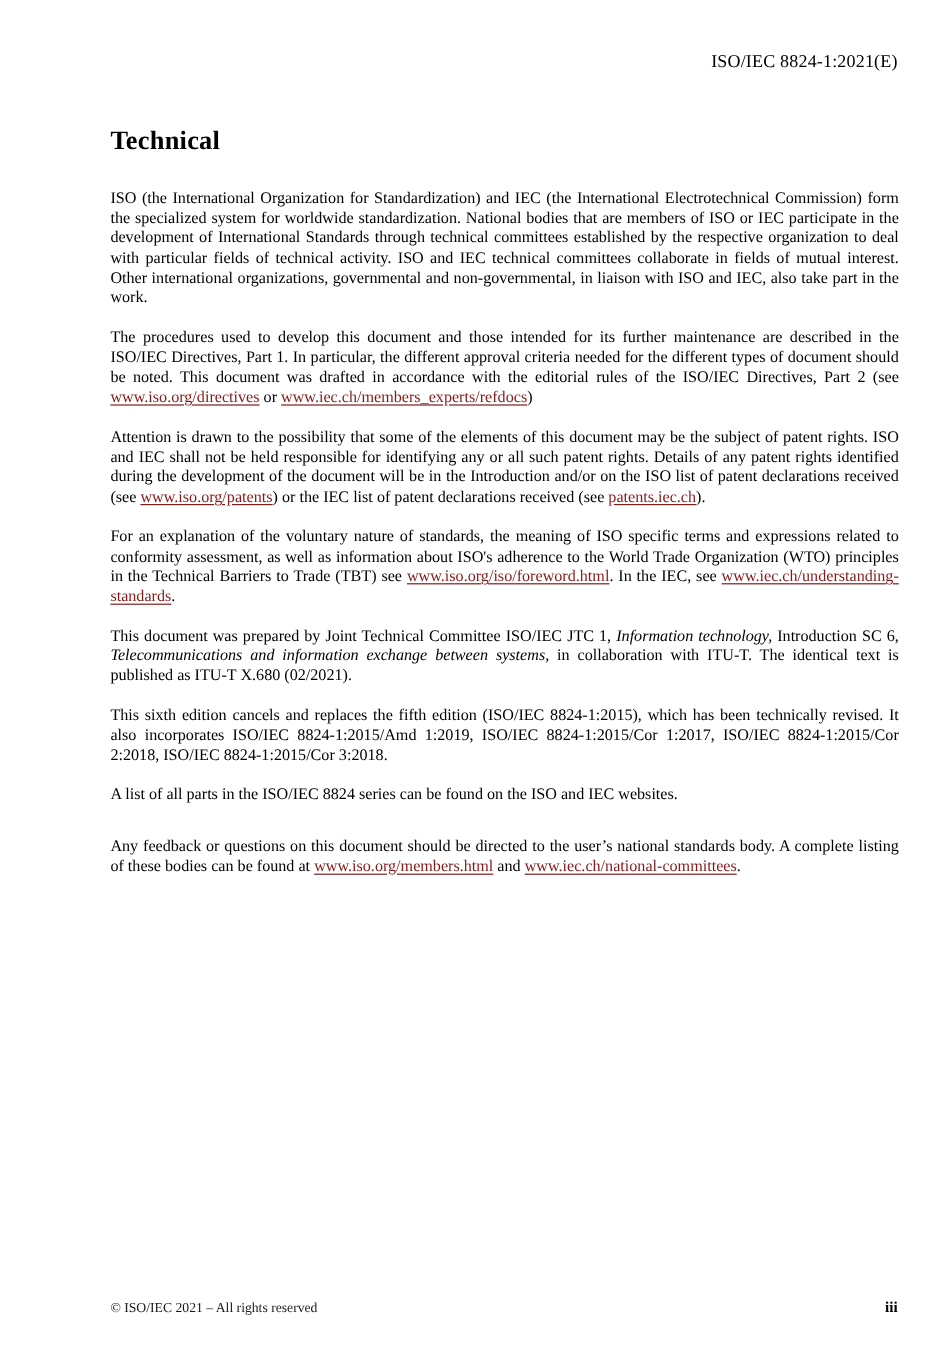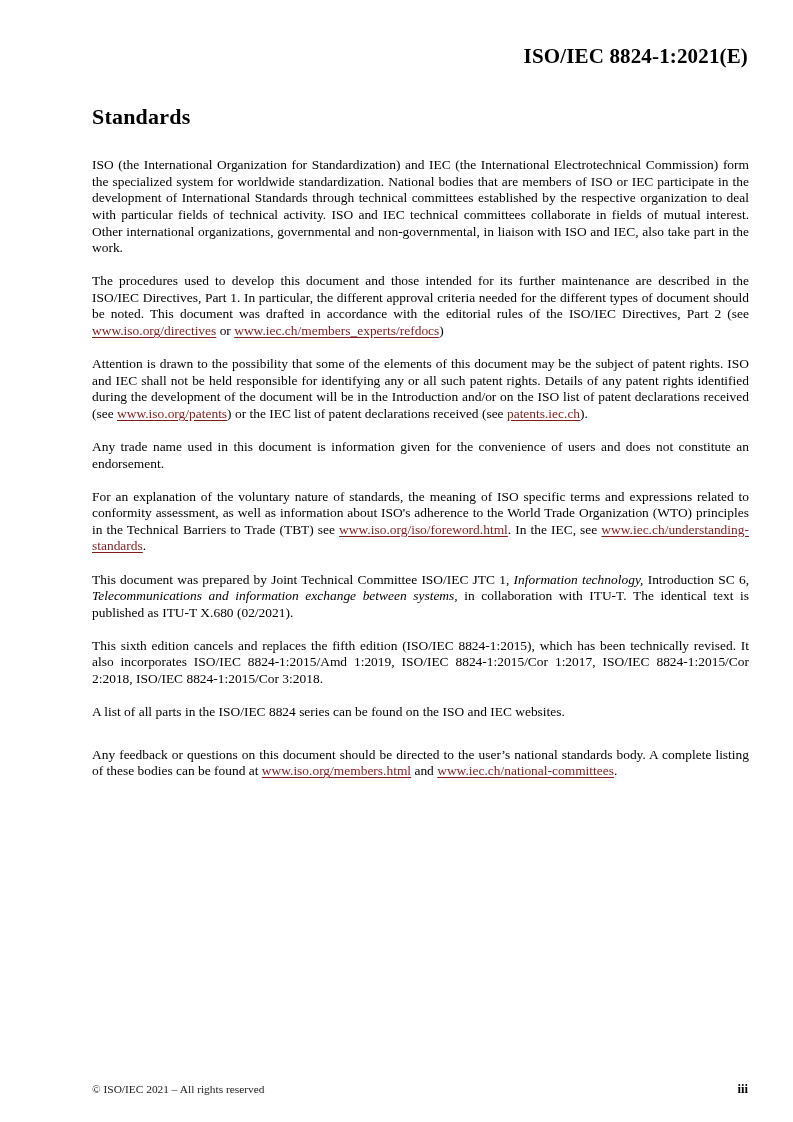--- a/index.html
+++ b/index.html
@@ -17,22 +17,22 @@
     width: 793px;
     height: 1122px;
     background: #ffffff;
     overflow: hidden;
     box-sizing: border-box;
   }
   .header-title {
     position: absolute;
     top: 44px;
     right: 45px;
-    font-size: 21px;
-    font-weight: bold;
+    font-size: 15px;
+    font-weight: normal;
     letter-spacing: 0.15px;
     white-space: nowrap;
   }
   .content {
     position: absolute;
     left: 92px;
     top: 105px;
     width: 657px;
   }
   h1.page-title {
@@ -85,29 +85,28 @@
 </style>
 </head>
 <body>
 
 <div class="page">
 
   <div class="header-title">ISO/IEC 8824-1:2021(E)</div>
 
   <div class="content">
 
-    <h1 class="page-title">Standards</h1>
+    <h1 class="page-title">Technical</h1>
 
     <p class="para"><span>ISO (the International Organization for Standardization) and IEC (the International Electrotechnical Commission) form the specialized system for worldwide standardization. National bodies that are members of ISO or IEC participate in the development of International Standards through technical committees established by the respective organization to deal with particular fields of technical activity. ISO and IEC technical committees collaborate in fields of mutual interest. Other international organizations, governmental and non-governmental, in liaison with ISO and IEC, also take part in the work.</span></p>
 
     <p class="para"><span>The procedures used to develop this document and those intended for its further maintenance are described in the ISO/IEC Directives, Part 1. In particular, the different approval criteria needed for the different types of document should be noted. This document was drafted in accordance with the editorial rules of the ISO/IEC Directives, Part 2 (see </span><span class="lnk">www.iso.org/directives</span><span> or </span><span class="lnk">www.iec.ch/members_experts/refdocs</span><span>)</span></p>
 
     <p class="para"><span>Attention is drawn to the possibility that some of the elements of this document may be the subject of patent rights. ISO and IEC shall not be held responsible for identifying any or all such patent rights. Details of any patent rights identified during the development of the document will be in the Introduction and/or on the ISO list of patent declarations received (see </span><span class="lnk">www.iso.org/patents</span><span>) or the IEC list of patent declarations received (see </span><span class="lnk">patents.iec.ch</span><span>).</span></p>
 
-    <p class="para"><span>Any trade name used in this document is information given for the convenience of users and does not constitute an endorsement.</span></p>
 
     <p class="para"><span>For an explanation of the voluntary nature of standards, the meaning of ISO specific terms and expressions related to conformity assessment, as well as information about ISO's adherence to the World Trade Organization (WTO) principles in the Technical Barriers to Trade (TBT) see </span><span class="lnk">www.iso.org/iso/foreword.html</span><span>. In the IEC, see </span><span class="lnk">www.iec.ch/understanding-standards</span><span>.</span></p>
 
     <p class="para"><span>This document was prepared by Joint Technical Committee ISO/IEC JTC 1, </span><span class="ital">Information technology,</span><span> Introduction SC 6, </span><span class="ital">Telecommunications and information exchange between systems,</span><span> in collaboration with ITU-T. The identical text is published as ITU-T X.680 (02/2021).</span></p>
 
     <p class="para"><span>This sixth edition cancels and replaces the fifth edition (ISO/IEC 8824-1:2015), which has been technically revised. It also incorporates ISO/IEC 8824-1:2015/Amd 1:2019, ISO/IEC 8824-1:2015/Cor 1:2017, ISO/IEC 8824-1:2015/Cor 2:2018, ISO/IEC 8824-1:2015/Cor 3:2018.</span></p>
 
     <p class="para"><span>A list of all parts in the ISO/IEC 8824 series can be found on the ISO and IEC websites.</span></p>
 
     <p class="para last"><span>Any feedback or questions on this document should be directed to the user’s national standards body. A complete listing of these bodies can be found at </span><span class="lnk">www.iso.org/members.html</span><span> and </span><span class="lnk">www.iec.ch/national-committees</span><span>.</span></p>

